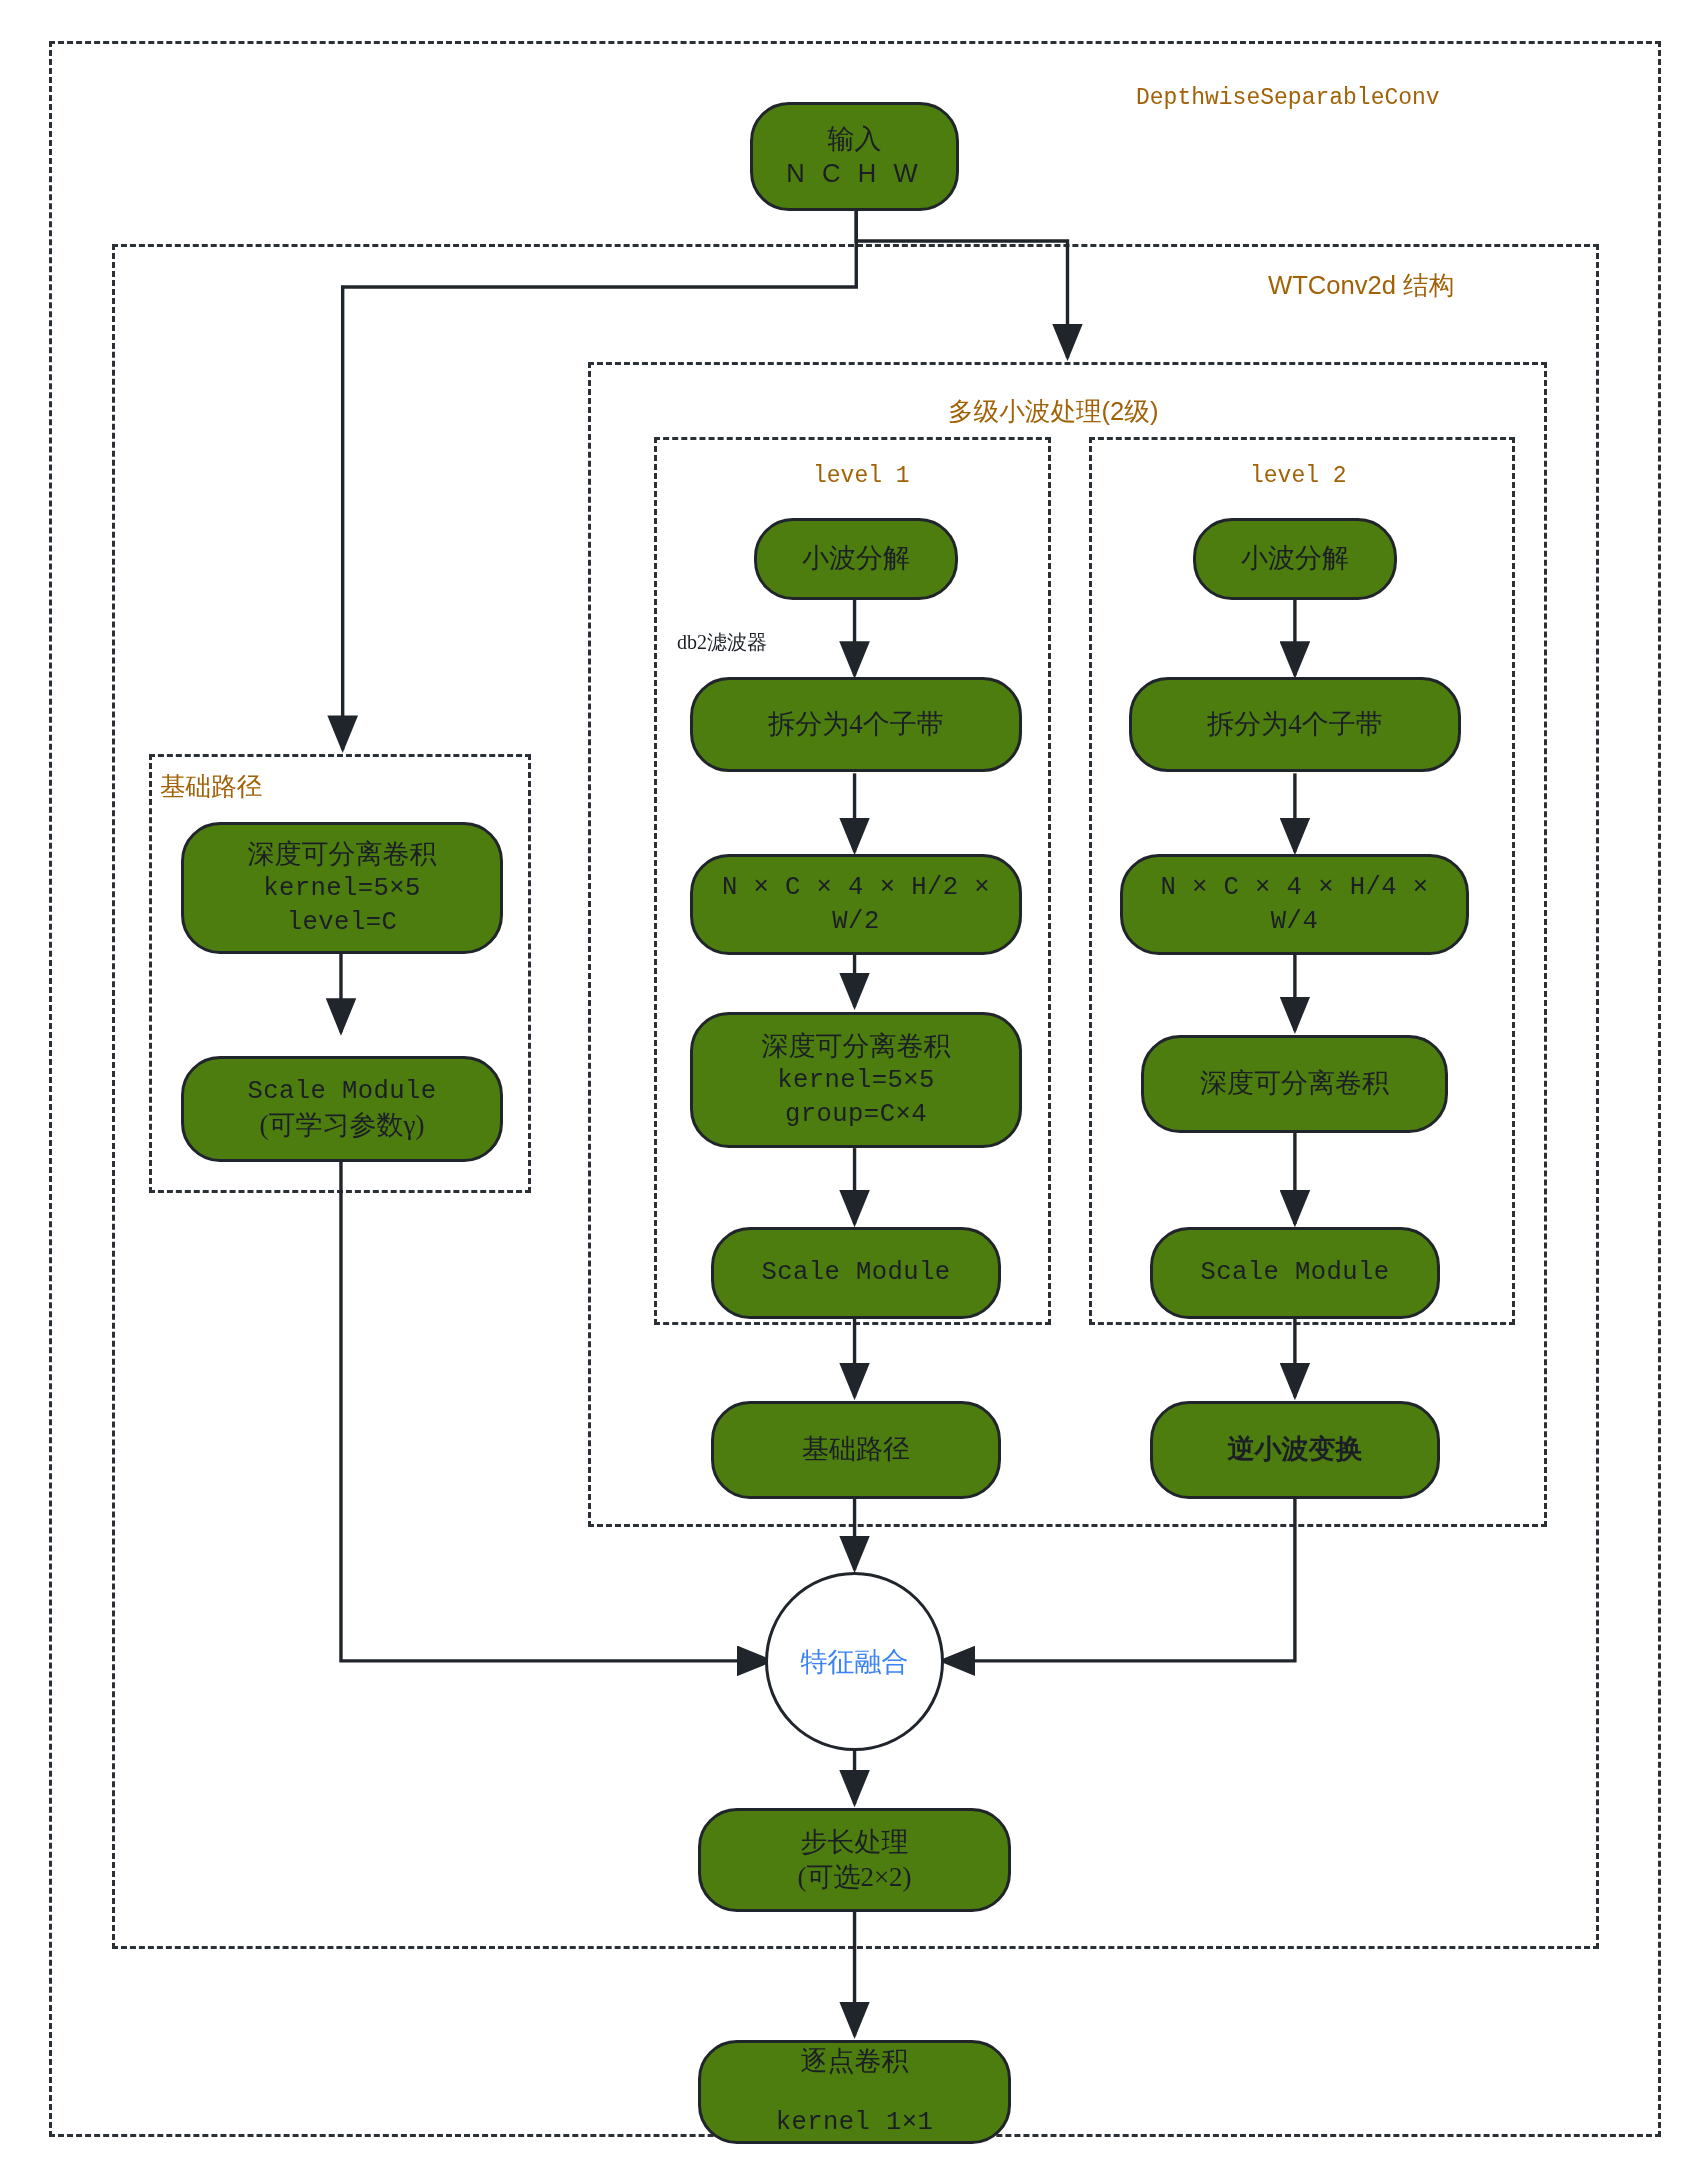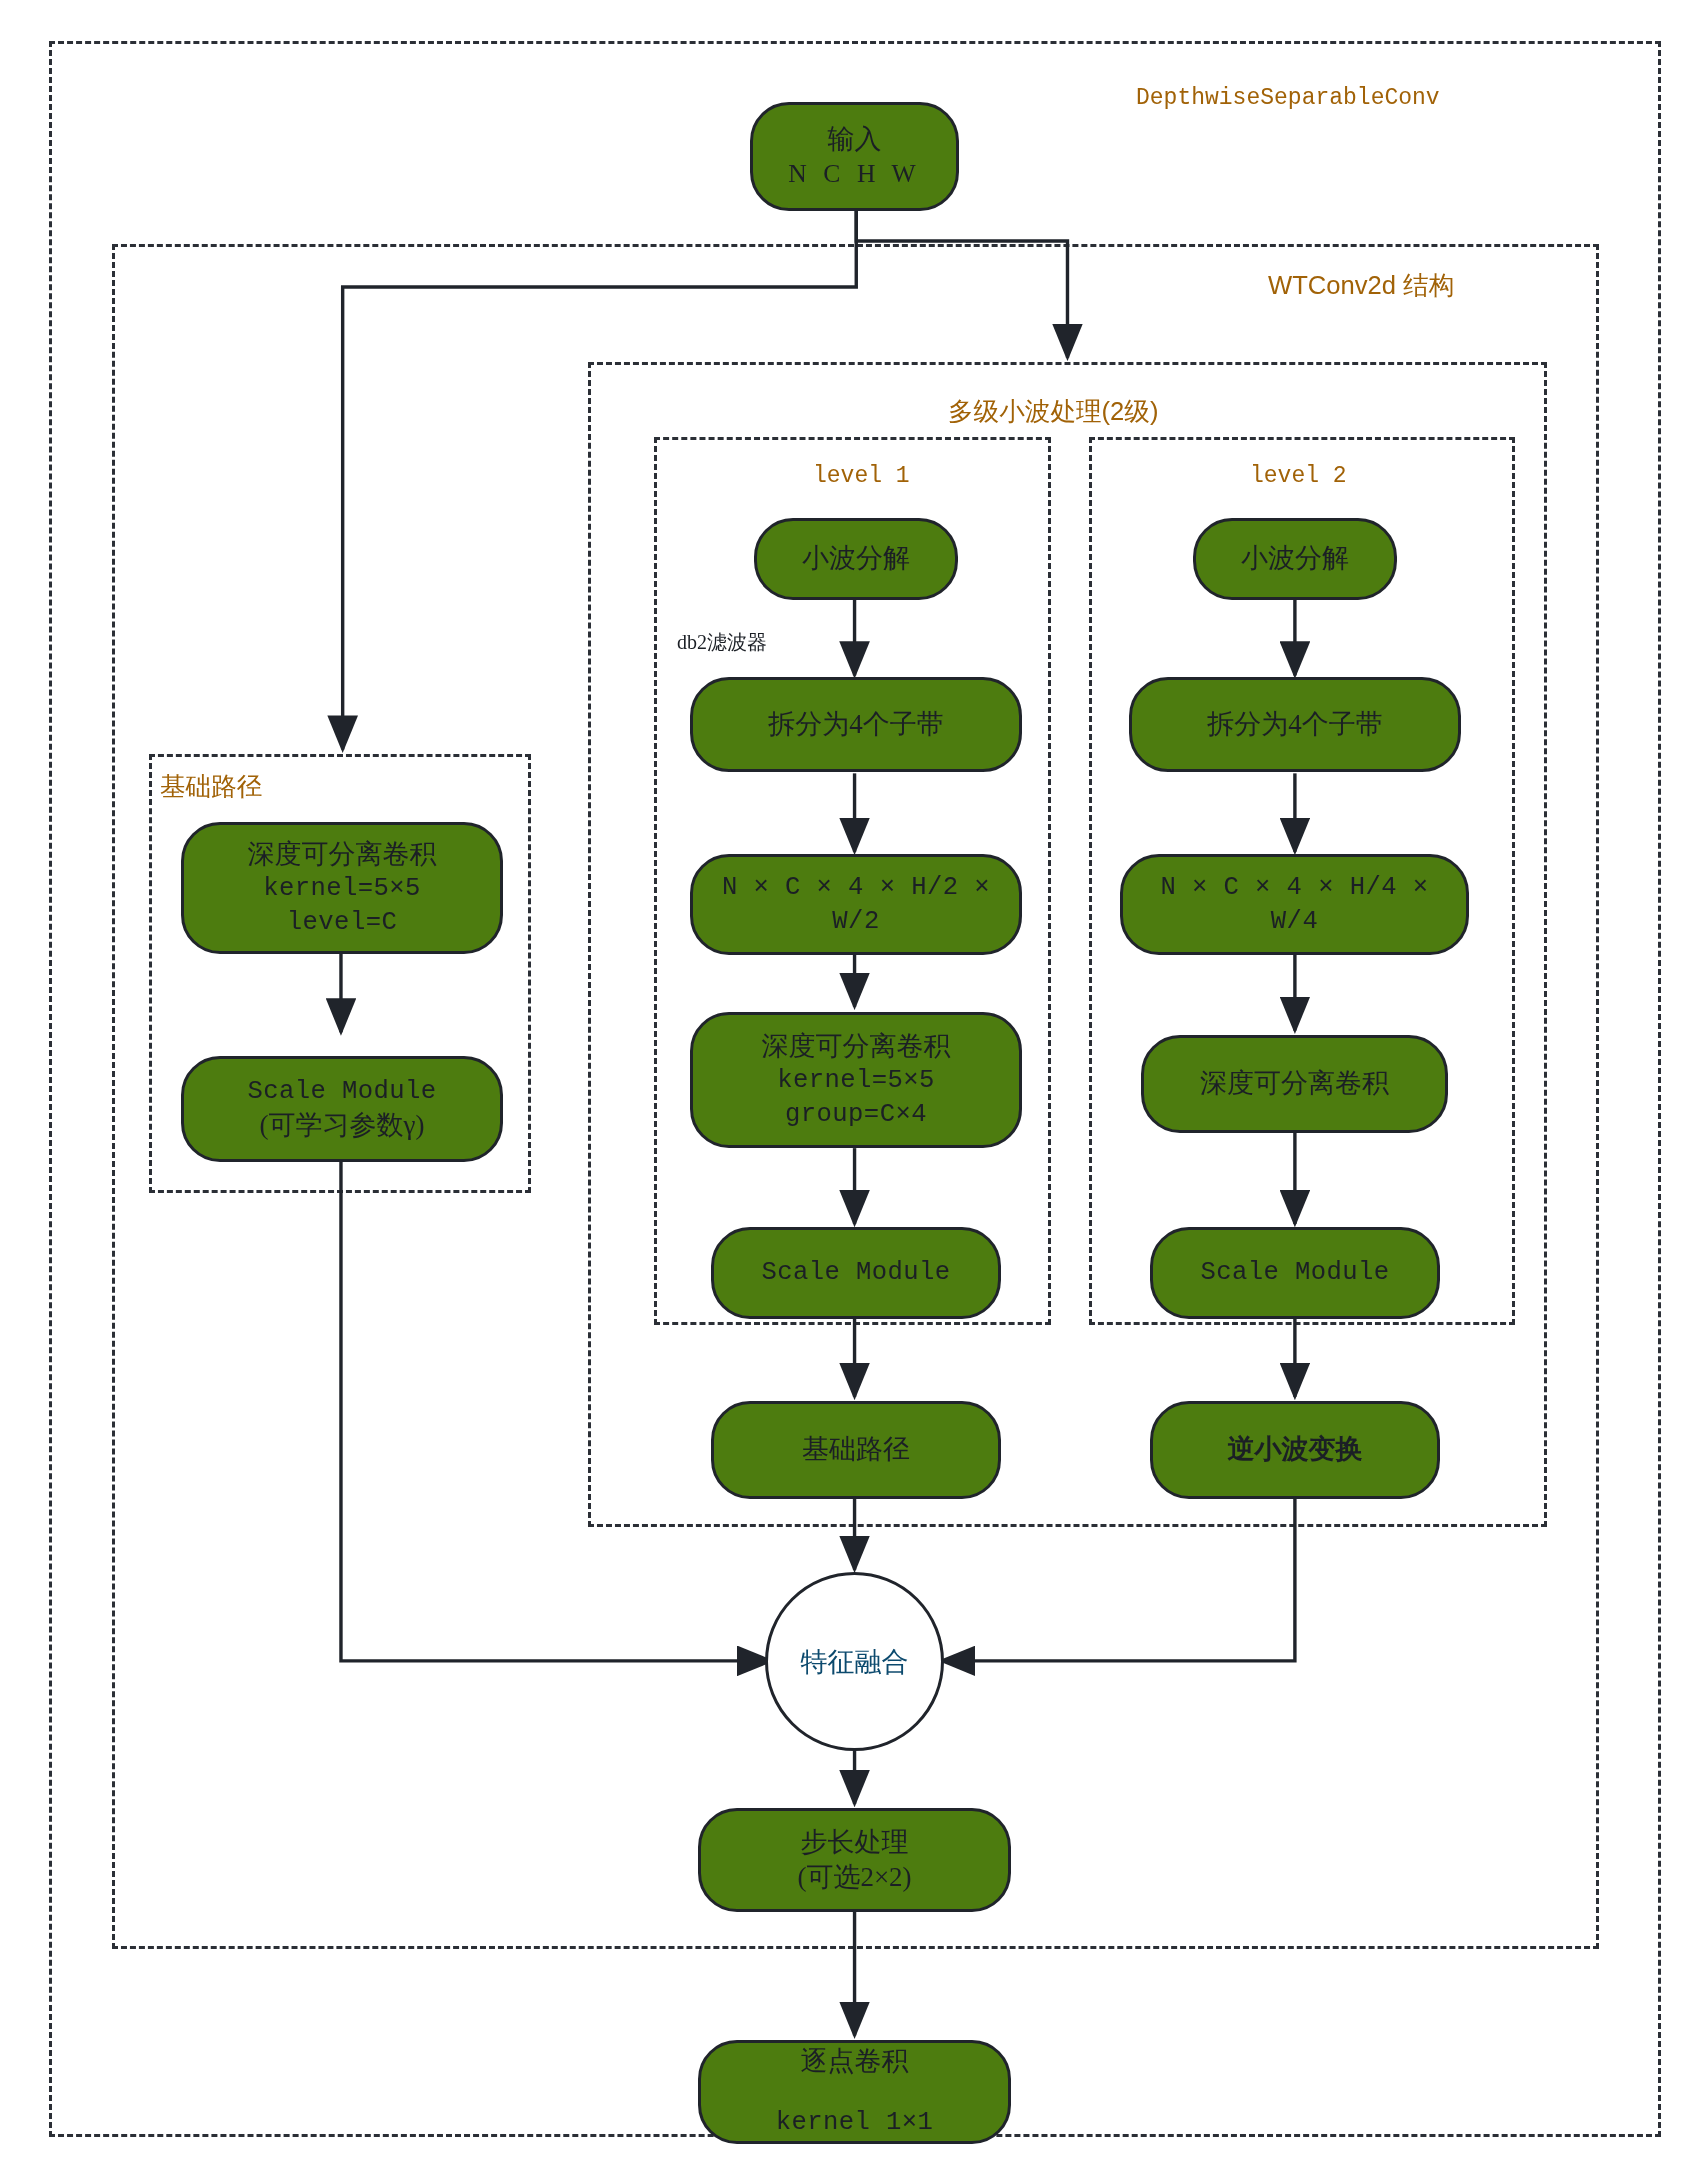--- a/index.html
+++ b/index.html
@@ -10,25 +10,25 @@
   .dashbox{position:absolute;border:3.4px dashed #2b2f36;box-sizing:border-box;background:transparent;}
   .dashlabel{position:absolute;font-family:"Liberation Mono", monospace;font-size:23px;color:#a16207;white-space:nowrap;}
   .dashlabel.cn{font-family:Liberation Sans, sans-serif;font-size:25.6px;}
 
   .node{position:absolute;box-sizing:border-box;border:3.4px solid #20242b;border-radius:39px;
         background:#4d7c0f;display:flex;flex-direction:column;align-items:center;justify-content:center;
         text-align:center;color:#1b1f25;line-height:1.30;}
   .node .ln{display:block;white-space:nowrap;}
   .cn{font-family:"Liberation Serif", serif;font-size:27px;}
   .mono{font-family:"Liberation Mono", monospace;font-size:25.6px;letter-spacing:0.4px;}
-  .mono-sp{font-family:Liberation Serif, serif;font-size:25.6px;letter-spacing:5.1px;}
+  .mono-sp{font-family:Liberation Sans, sans-serif;font-size:25.6px;letter-spacing:5.1px;}
 
   .circle{position:absolute;box-sizing:border-box;border:3.4px solid #20242b;border-radius:50%;
           background:#fff;display:flex;align-items:center;justify-content:center;
-          font-family:"Liberation Serif", serif;font-size:27px;color:#0c4a6e;}
+          font-family:"Liberation Serif", serif;font-size:27px;color:#3b82f6;}
 
   .edgelabel{position:absolute;font-family:"Liberation Serif", serif;font-size:20px;color:#1b1f25;white-space:nowrap;}
 </style>
 </head>
 <body>
 
 <div id="stage">
 
   <div class="dashbox" style="left:49px;top:41px;width:1612px;height:2096px;"></div>
   <div class="dashlabel" style="left:1136px;top:85px;">DepthwiseSeparableConv</div>

